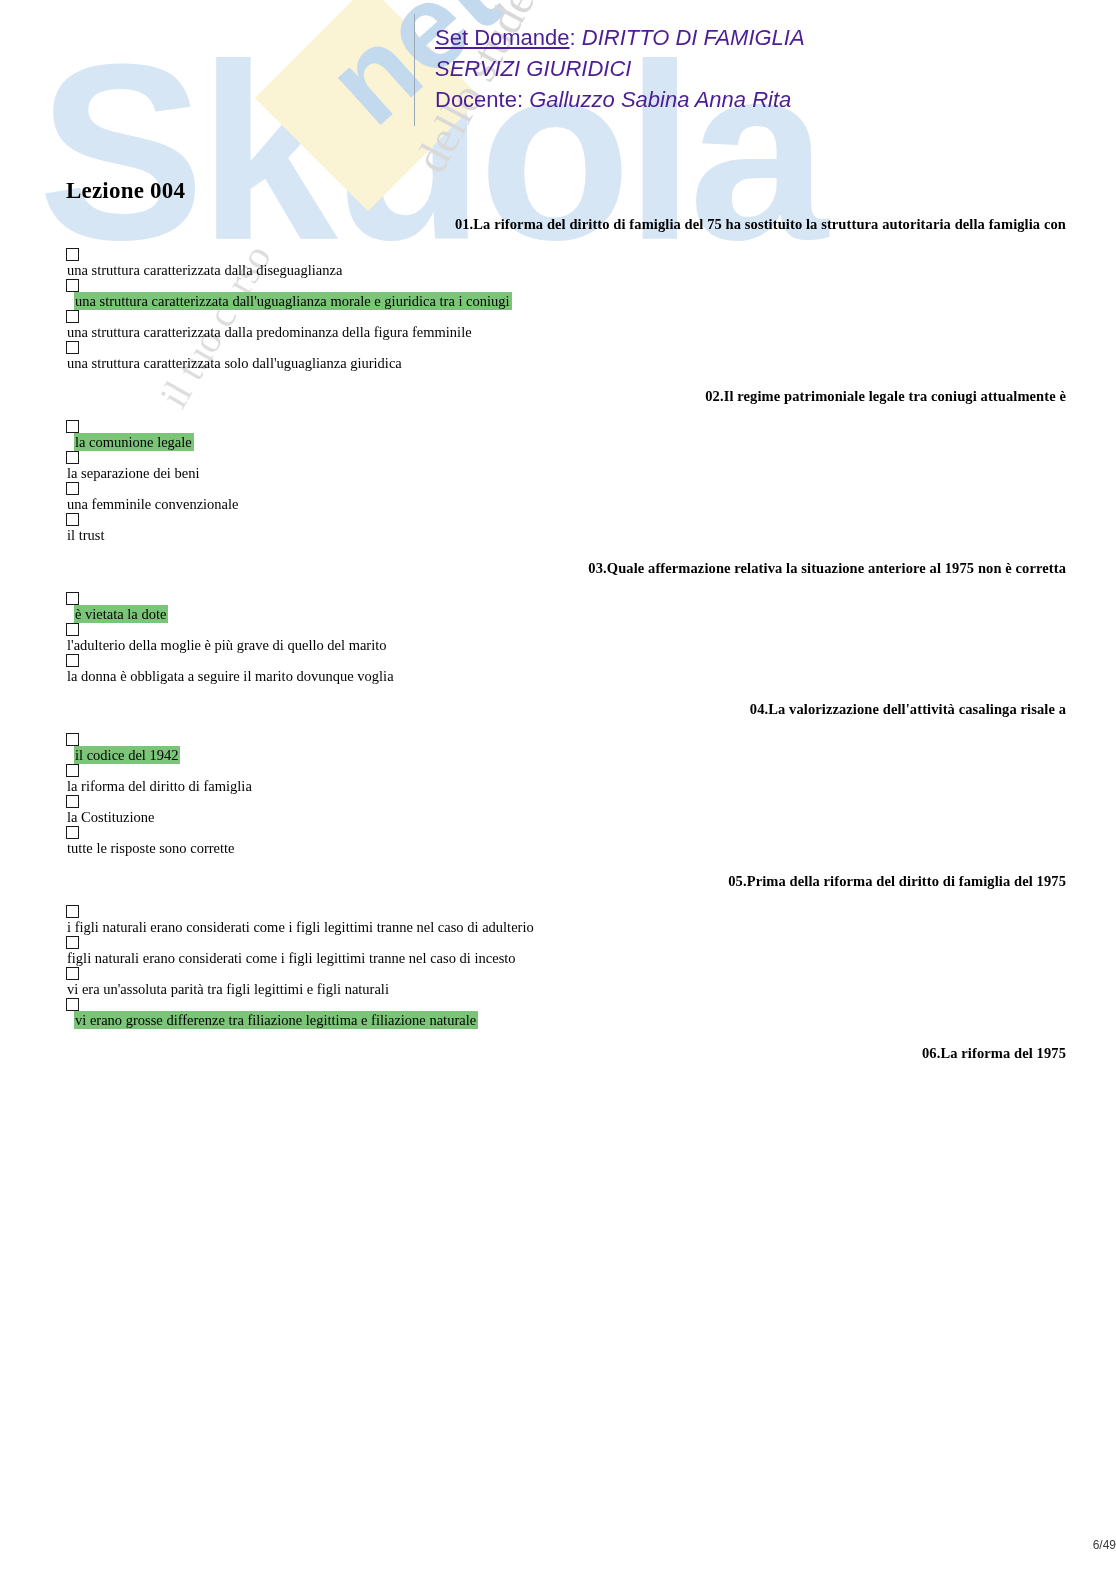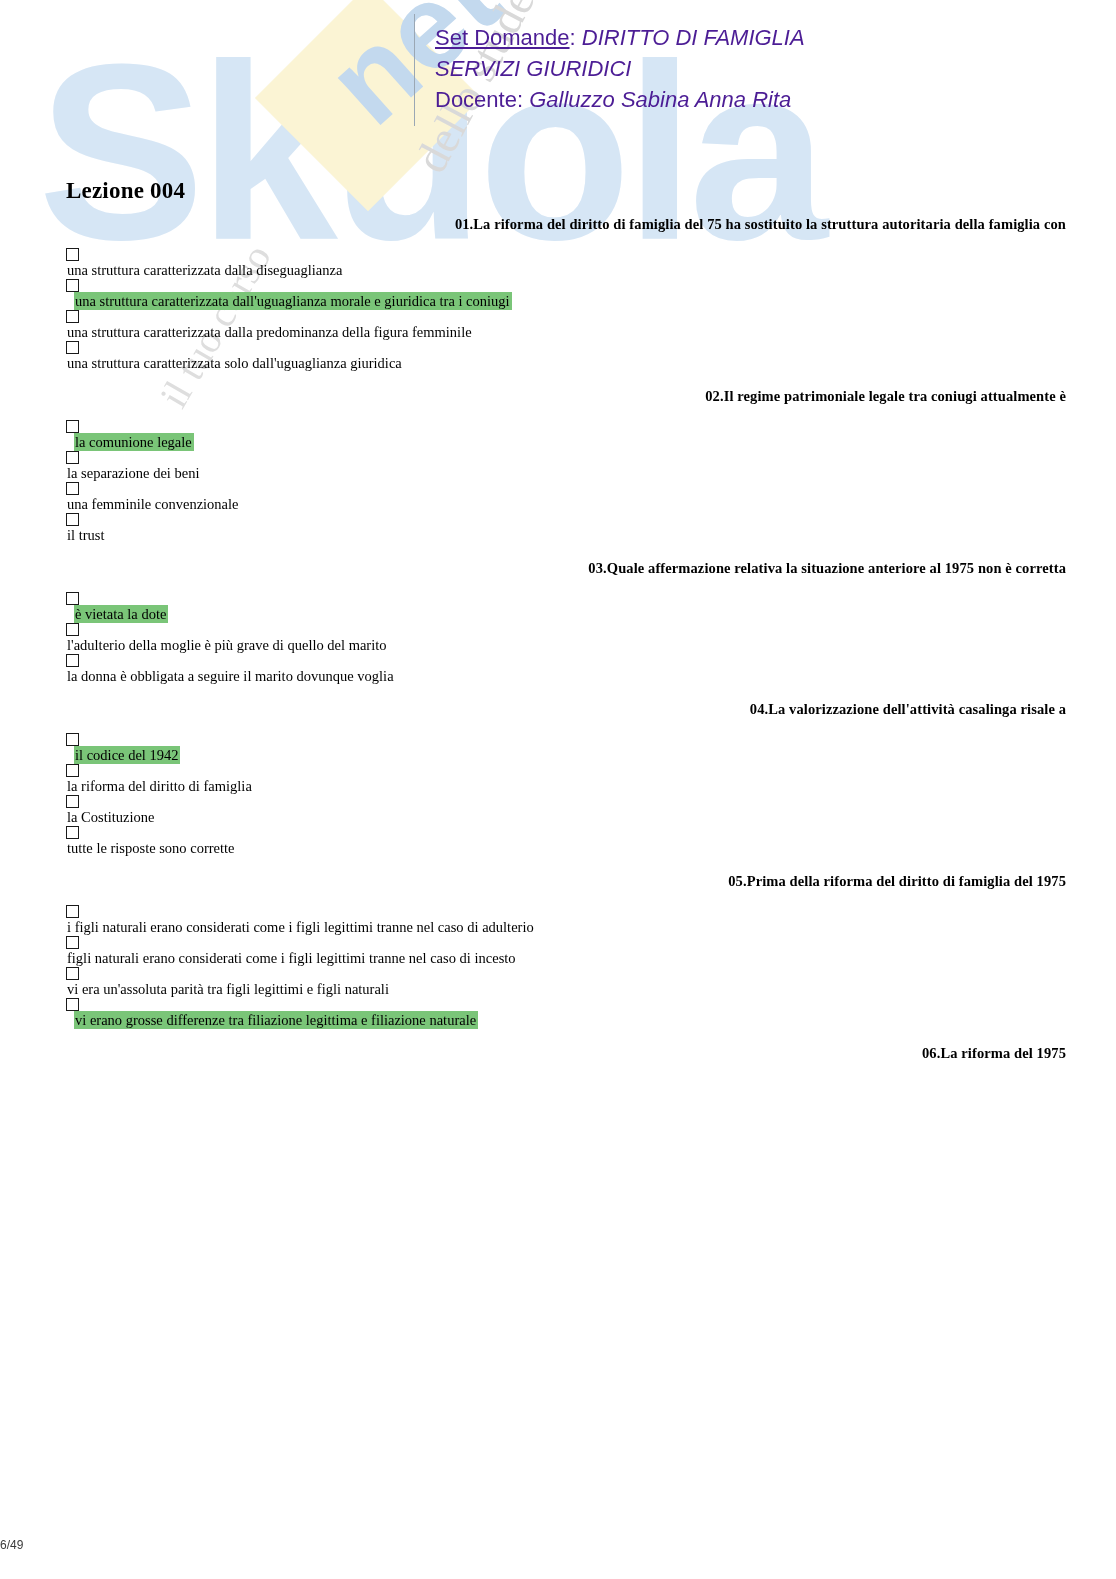--- a/index.html
+++ b/index.html
@@ -167,21 +167,21 @@
     background: #7ac578;
     margin-left: 8px;
   }
 
   
   .footer {
     position: absolute;
     left: 0;
     top: 1538px;
     width: 1116px;
-    text-align: left;
+    text-align: right;
     font-family: "Liberation Sans", sans-serif;
     font-size: 12px;
     color: #3b3b3b;
     z-index: 4;
   }
 </style>
 </head>
 <body>
 
 <div id="page">

